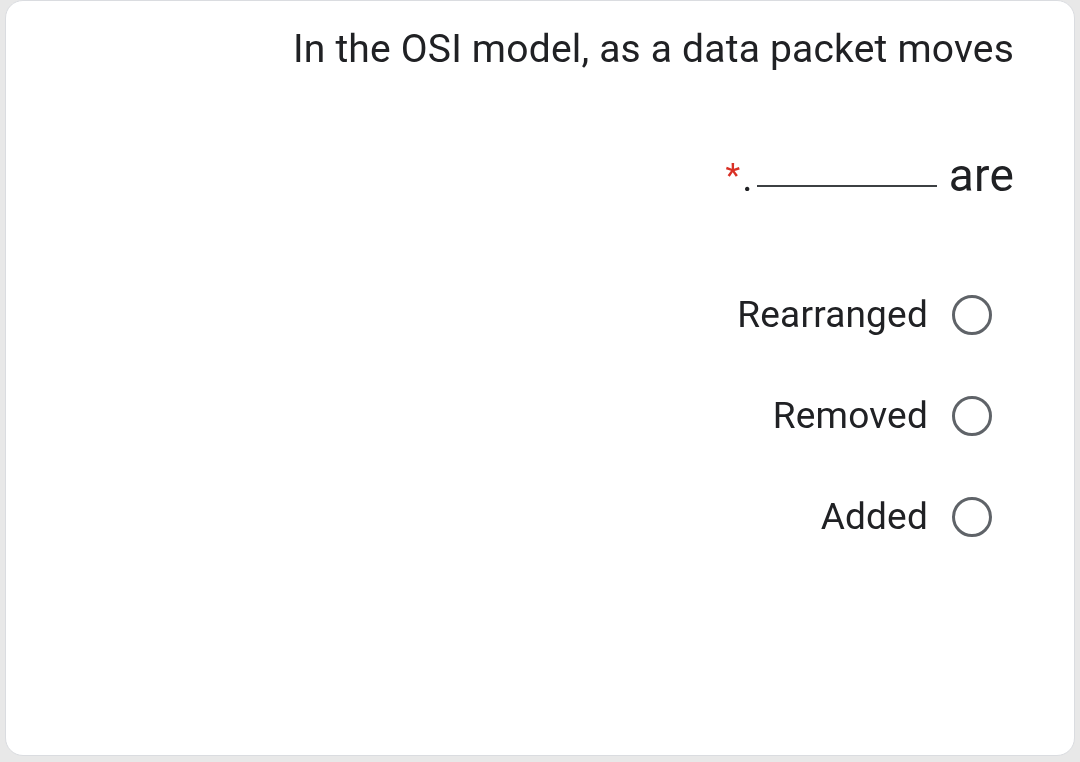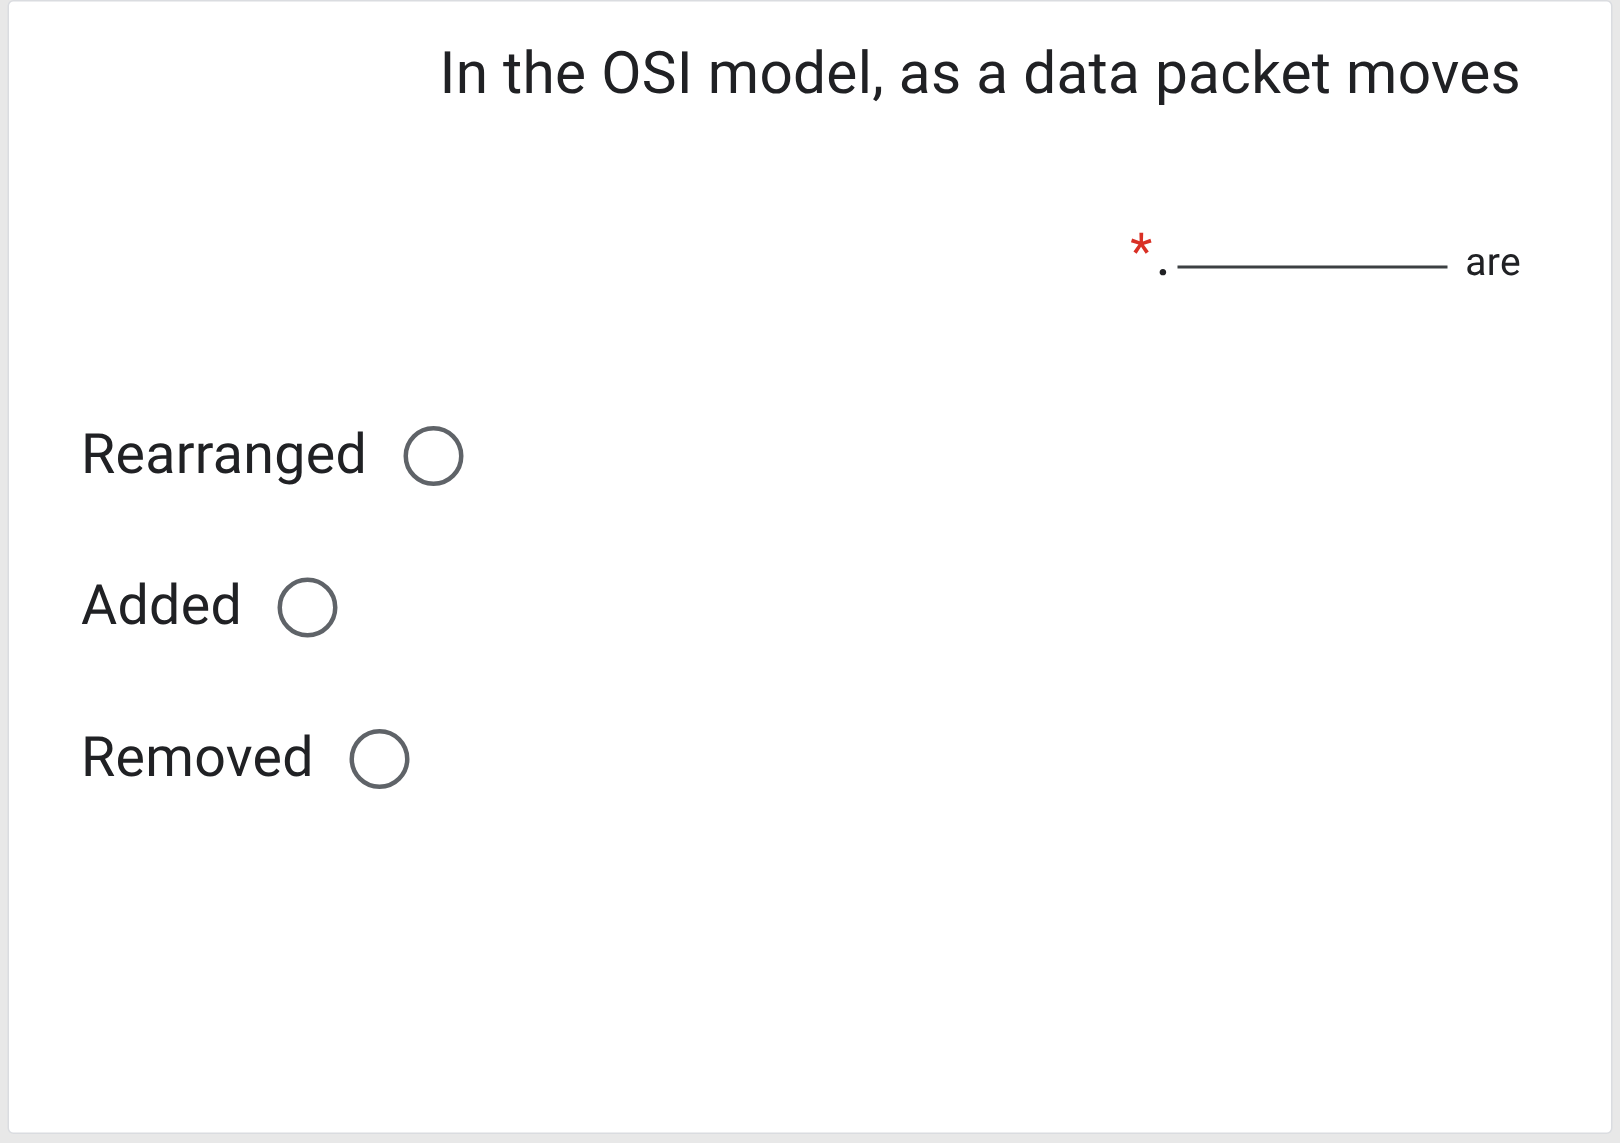--- a/index.html
+++ b/index.html
@@ -12,21 +12,21 @@
       background: #e8e8e8;
       width: 1080px;
       height: 762px;
       display: flex;
       align-items: flex-start;
       justify-content: center;
     }
     .card {
       background: #ffffff;
       border: 1px solid #dadce0;
-      border-radius: 4px;
+      border-radius: 18px;
       width: 1070px;
       min-height: 756px;
       margin-top: 0px;
       padding: 18px 60px 40px 48px;
     }
     .question-text {
       font-size: 39px;
       color: #202124;
       line-height: 1.55;
       text-align: right;
@@ -50,35 +50,35 @@
     }
     .blank-line {
       display: inline-block;
       width: 180px;
       border-bottom: 2.5px solid #3c4043;
       margin: 0 4px 0 4px;
       position: relative;
       top: -4px;
     }
     .trailing {
-      font-size: 26px;
+      font-size: 46px;
       color: #202124;
       margin-left: 8px;
     }
     .options {
       margin-top: 82px;
       display: flex;
       flex-direction: column;
       gap: 58px;
       padding-right: 22px;
     }
     .option {
       display: flex;
       align-items: center;
-      justify-content: flex-start;
+      justify-content: flex-end;
       gap: 24px;
     }
     .option-label {
       font-size: 37px;
       color: #202124;
       letter-spacing: 0.2px;
     }
     .radio {
       width: 40px;
       height: 40px;
@@ -104,22 +104,22 @@
       <span class="trailing">are</span>
     </span>
   </div>
 
   <div class="options">
     <div class="option">
       <span class="option-label">Rearranged</span>
       <span class="radio"></span>
     </div>
     <div class="option">
-      <span class="option-label">Added</span>
+      <span class="option-label">Removed</span>
       <span class="radio"></span>
     </div>
     <div class="option">
-      <span class="option-label">Removed</span>
+      <span class="option-label">Added</span>
       <span class="radio"></span>
     </div>
   </div>
 
 </div>
 
 </body></html>

